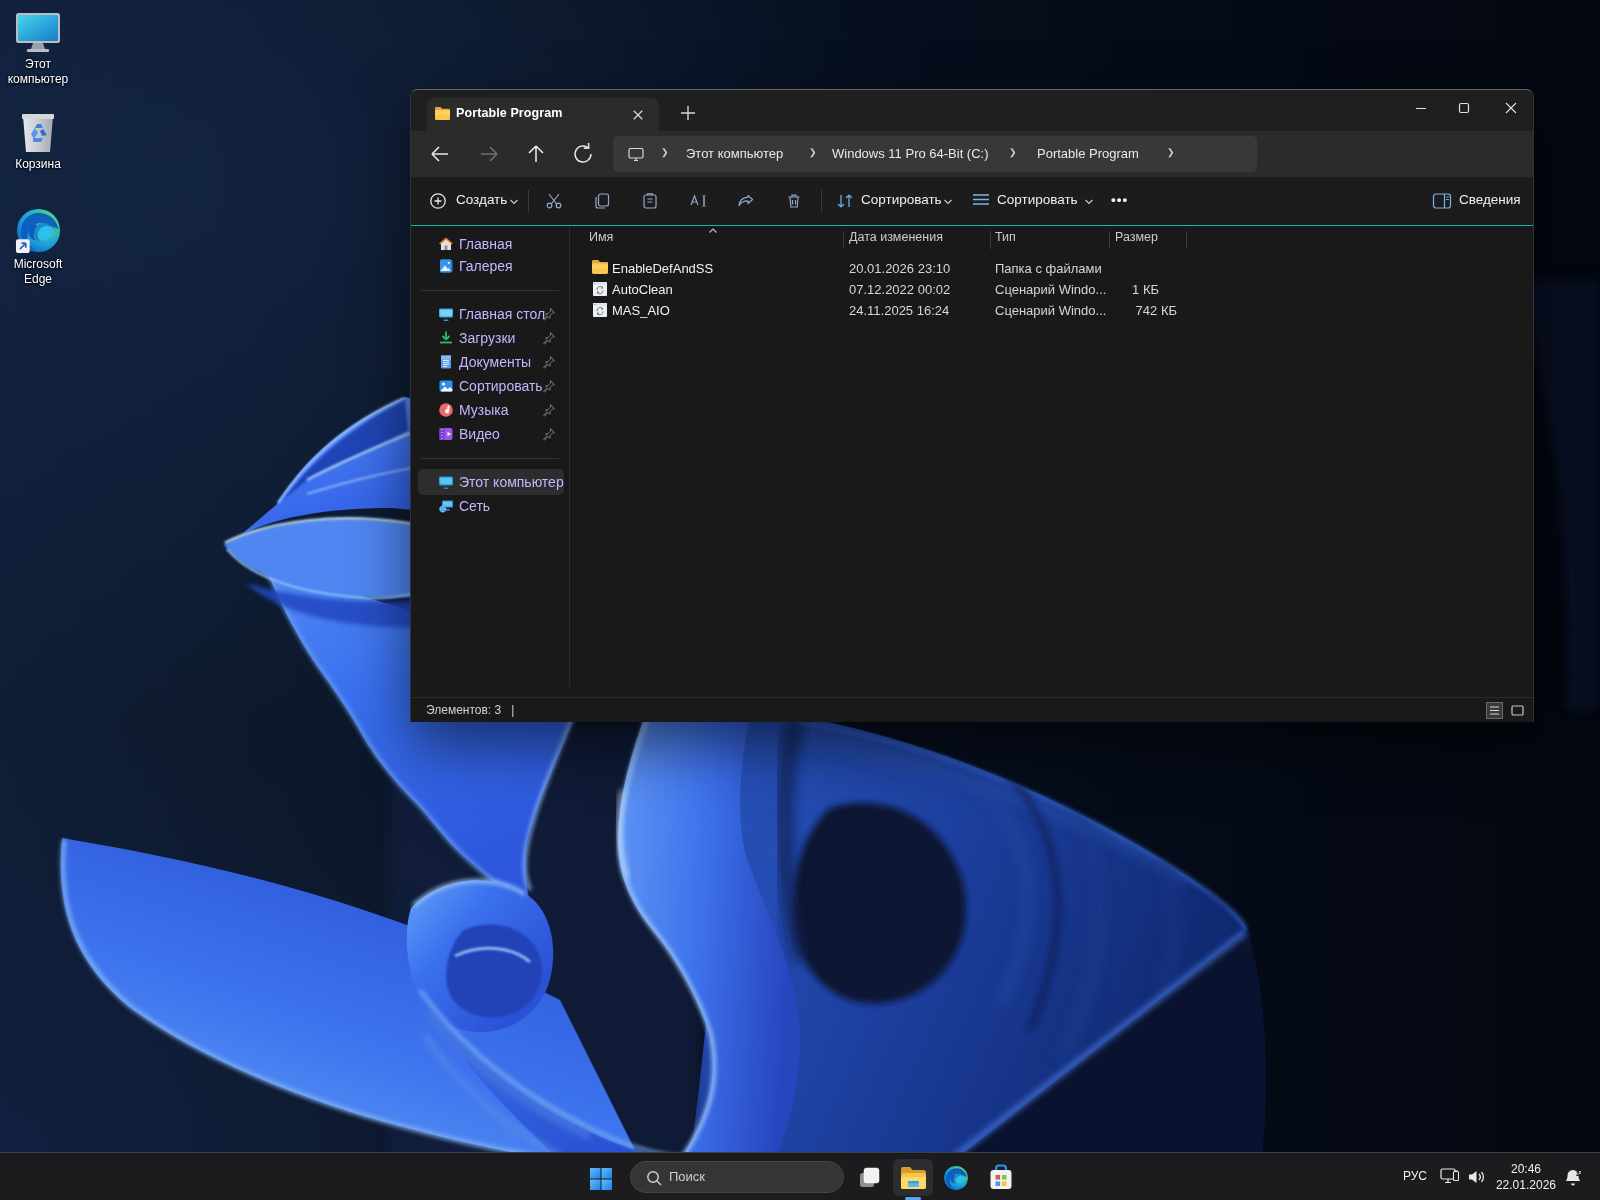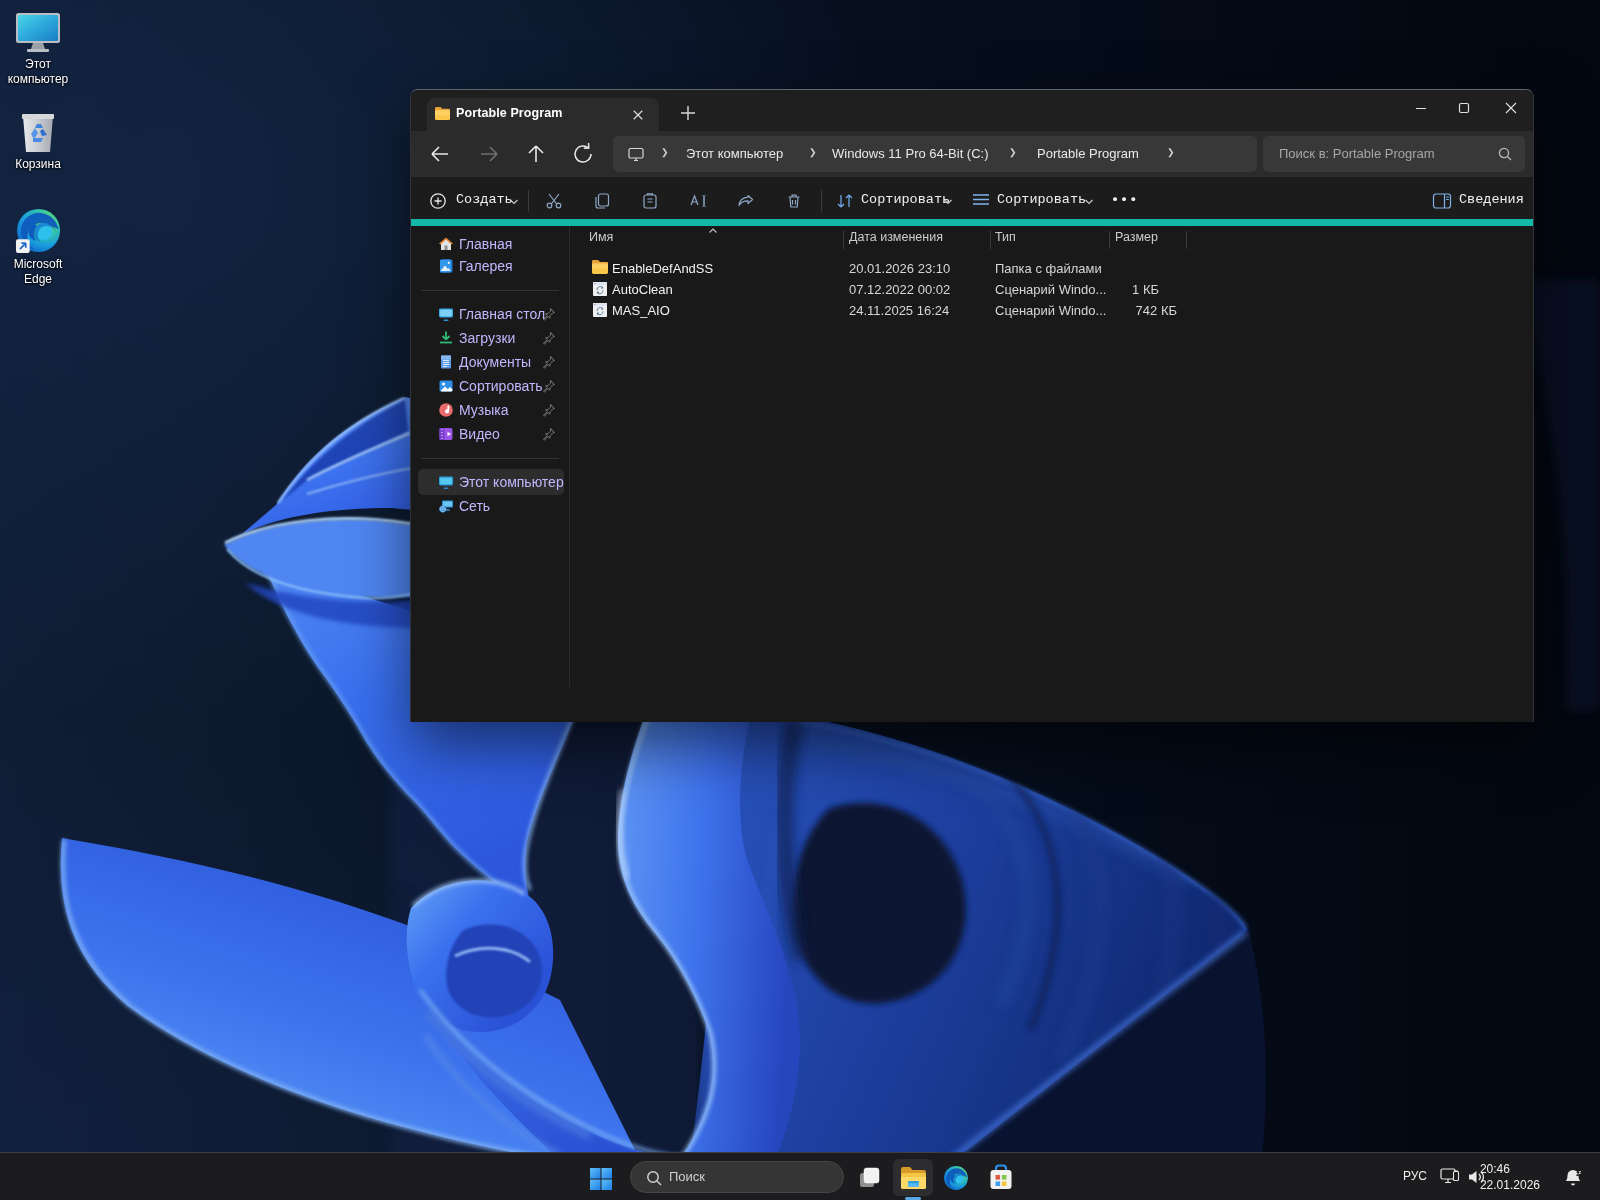--- a/index.html
+++ b/index.html
@@ -22,21 +22,21 @@
   #tab .tclose { position:absolute; left:218px; top:9px; width:16px; height:16px; color:#cfcfcf; font-size:14px; line-height:16px; text-align:center;}
   #plus { position:absolute; left:260px; top:10px; width:28px; height:26px; color:#d6d6d6; font-size:17px; line-height:26px; text-align:center; font-weight:400;}
   #navbar { position:absolute; left:0; top:41px; width:100%; height:46px; background:#2b2b2b; }
   .navbtn { position:absolute; top:0; width:34px; height:46px; color:#d8d8d8; }
   #addr { position:absolute; left:202px; top:5px; width:644px; height:36px; background:#383838; border-radius:5px; }
   #srch { position:absolute; left:852px; top:5px; width:262px; height:36px; background:#383838; border-radius:5px; }
   #srch .ph { position:absolute; left:16px; top:10px; font-size:13px; color:#a6a6a6; }
   .crumb { position:absolute; top:10px; font-size:13px; color:#e8e8e8; }
   .chev { position:absolute; top:11px; font-size:9px; color:#cfcfcf; }
   #cmdbar { position:absolute; left:0; top:87px; width:100%; height:49px; background:#1c1c1c;
-    border-bottom:7px solid #14b8a6;font-family:Liberation Mono, monospace; }
+    border-bottom:1px solid #14b8a6; }
   .cmdtxt { position:absolute; top:15px; font-size:13.5px; color:#f0f0f0; }
   .cmdchev { position:absolute; top:18px; font-size:10px; color:#c8c8c8; }
   .cmdsep { position:absolute; top:13px; width:1px; height:22px; background:#3a3a3a; }
   #body { position:absolute; left:0; top:136px; width:100%; height:461px; background:#191919; }
   #sidebar { position:absolute; left:0; top:0; width:158px; height:100%; }
   #sidebar .it { position:absolute; left:7px; width:146px; height:26px; border-radius:5px; }
   #sidebar .sel { background:#2d2d2d; }
   #sidebar .lab { position:absolute; left:41px; top:5px; font-size:14px; color:#c4b5fd; white-space:nowrap; }
   #sidebar .pin { position:absolute; right:8px; top:6px; width:14px; height:14px; opacity:.85; }
   #sidebar .ic { position:absolute; left:20px; top:5px; width:16px; height:16px; }
@@ -286,27 +286,20 @@
         <rect x="2" y="3.5" width="14" height="9.5" rx="1.5" stroke="#d8d8d8" stroke-width="1.2" fill="none"></rect>
         <path d="M7 15.5 h4 M9 13 v2.5" stroke="#d8d8d8" stroke-width="1.2"></path>
       </svg>
       <span class="chev" style="left:48px">❯</span>
       <span class="crumb" style="left:73px">Этот компьютер</span>
       <span class="chev" style="left:196px">❯</span>
       <span class="crumb" style="left:219px">Windows 11 Pro 64-Bit (C:)</span>
       <span class="chev" style="left:396px">❯</span>
       <span class="crumb" style="left:424px">Portable Program</span>
       <span class="chev" style="left:554px">❯</span>
-    </div>
-    <div id="srch">
-      <span class="ph">Поиск в: Portable Program</span>
-      <svg style="position:absolute;right:12px;top:10px" width="16" height="16" viewBox="0 0 16 16">
-        <circle cx="7" cy="7" r="4.6" stroke="#b8b8b8" stroke-width="1.3" fill="none"></circle>
-        <path d="M10.5 10.5 L14 14" stroke="#b8b8b8" stroke-width="1.3"></path>
-      </svg>
     </div>
   </div>
   <div id="cmdbar">
     <svg style="position:absolute;left:17px;top:14px" width="20" height="20" viewBox="0 0 20 20">
       <circle cx="10" cy="10" r="7.2" stroke="#e8e8e8" stroke-width="1.3" fill="none"></circle>
       <path d="M10 6.5 v7 M6.5 10 h7" stroke="#e8e8e8" stroke-width="1.3"></path>
     </svg>
     <span class="cmdtxt" style="left:45px">Создать</span>
     <svg class="cmdchev" style="position:absolute;left:98px;top:21px" width="10" height="8" viewBox="0 0 10 8">
       <path d="M1.5 2 L5 5.5 L8.5 2" stroke="#c8c8c8" stroke-width="1.2" fill="none"></path>
@@ -504,20 +497,30 @@
         <circle cx="2.9" cy="2.5" r=".6" fill="#7a8a9a"></circle>
         <path d="M5.2 9.2 c-.4 -1.6 .6 -3.2 2.3 -3.6 1.5 -.4 2.9 .3 3.5 1.6 M10.8 9.4 c.2 1.6 -.9 3 -2.5 3.3 -1.5 .3 -2.9 -.4 -3.4 -1.7" stroke="#5a7a9a" stroke-width="1" fill="none"></path>
         <path d="M10.4 5.2 l.7 2.4 -2.4 -.2 Z M5.6 13 l-.7 -2.4 2.4 .2 Z" fill="#5a7a9a"></path>
       </svg>
       <span class="cell name" style="left:42px;top:77px">MAS_AIO</span>
       <span class="cell" style="left:279px;top:77px">24.11.2025 16:24</span>
       <span class="cell" style="left:425px;top:77px">Сценарий Windo...</span>
       <span class="cell" style="right:356px;top:77px">742 КБ</span>
     </div>
   </div>
+  <div id="statusbar">
+    <span class="st">Элементов: 3&nbsp;&nbsp;&nbsp;|</span>
+    <svg style="position:absolute;right:30px;top:4px" width="17" height="17" viewBox="0 0 17 17">
+      <rect x=".5" y=".5" width="16" height="16" fill="#3a3a3a" stroke="#6a6a6a" stroke-width="1"></rect>
+      <path d="M4 5 h9 M4 8.5 h9 M4 12 h9" stroke="#d8d8d8" stroke-width="1.2"></path>
+    </svg>
+    <svg style="position:absolute;right:7px;top:4px" width="17" height="17" viewBox="0 0 17 17">
+      <rect x="3" y="4" width="11" height="9" rx="1" stroke="#c8c8c8" stroke-width="1.2" fill="none"></rect>
+    </svg>
+  </div>
 </div>
 
 <div id="taskbar">
   <svg style="position:absolute;left:589px;top:14px" width="24" height="24" viewBox="0 0 24 24">
     <defs>
         <linearGradient id="wlg" x1="0" y1="0" x2="1" y2="1">
       <stop offset="0" stop-color="#5fc0f8"></stop>
           <stop offset="1" stop-color="#1f7fe8"></stop>
     </linearGradient>
       </defs>
@@ -574,20 +577,20 @@
   <svg class="tray" style="left:1440px;top:15px" width="22" height="18" viewBox="0 0 22 18">
     <rect x="1" y="1" width="14" height="10" rx="1.5" stroke="#e8e8e8" stroke-width="1.2" fill="none"></rect>
     <path d="M5 14.5 h6 M8 11 v3.5" stroke="#e8e8e8" stroke-width="1.2"></path>
     <rect x="13.5" y="3.5" width="5" height="9" rx="1" fill="#1c1c1e" stroke="#e8e8e8" stroke-width="1.1"></rect>
     <path d="M15 3.5 v-1.5 M17 3.5 v-1.5" stroke="#e8e8e8" stroke-width="1"></path>
   </svg>
   <svg class="tray" style="left:1467px;top:15px" width="19" height="18" viewBox="0 0 19 18">
     <path d="M2 6.5 h3 L9.5 3 v12 L5 11.5 H2 Z" fill="#e8e8e8"></path>
     <path d="M12 6 a4.5 4.5 0 0 1 0 6 M14.5 4 a7.5 7.5 0 0 1 0 10" stroke="#e8e8e8" stroke-width="1.3" fill="none"></path>
   </svg>
-  <div class="tray" style="right:60px;top:8px;text-align:left;line-height:16px;">20:46<br>22.01.2026</div>
+  <div class="tray" style="right:44px;top:8px;text-align:center;line-height:16px;">20:46<br>22.01.2026</div>
   <svg class="tray" style="left:1563px;top:15px" width="20" height="19" viewBox="0 0 20 19">
     <path d="M10 2 a5.5 5.5 0 0 1 5.5 5.5 c0 3 .8 4.5 1.8 5.5 H2.7 c1 -1 1.8 -2.5 1.8 -5.5 A5.5 5.5 0 0 1 10 2 Z" fill="#e8e8e8"></path>
     <path d="M8 15.5 a2 2 0 0 0 4 0" fill="#e8e8e8"></path>
     <text x="13" y="8" font-size="7" font-weight="700" fill="#1c1c1e" font-family="Liberation Sans">z</text>
     <text x="15.5" y="5.5" font-size="5.5" font-weight="700" fill="#e8e8e8" font-family="Liberation Sans">z</text>
   </svg>
 </div>
 
 </body></html>

